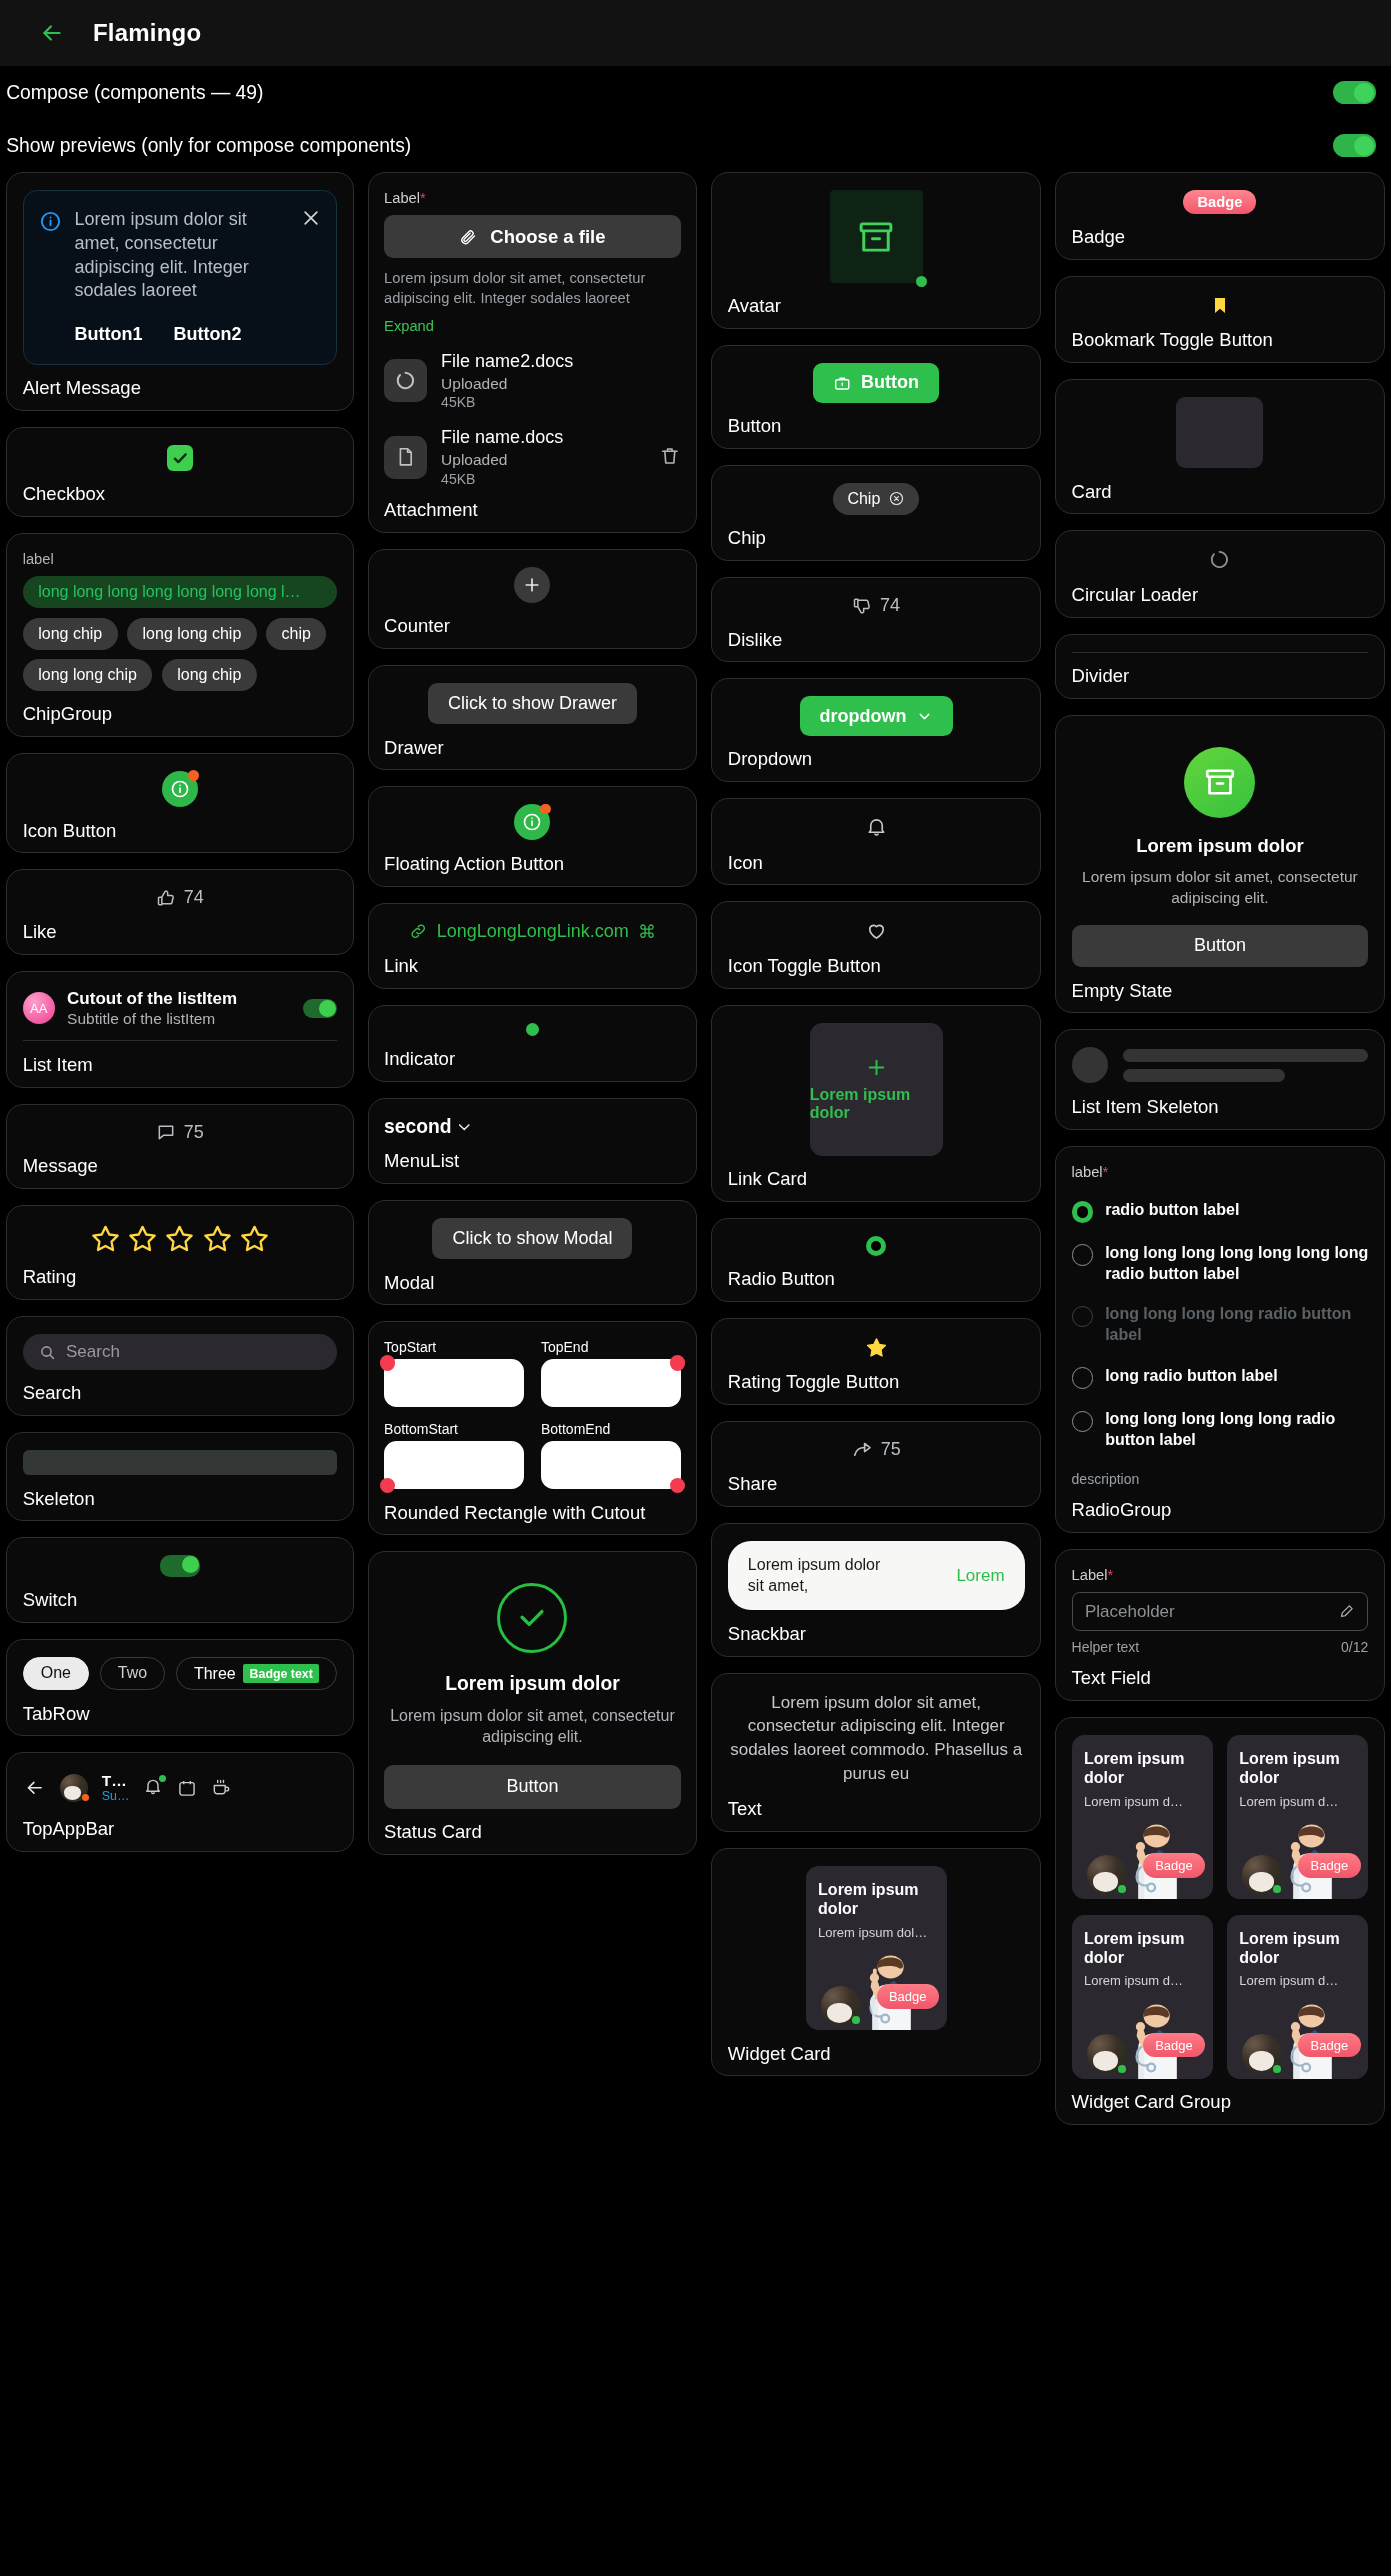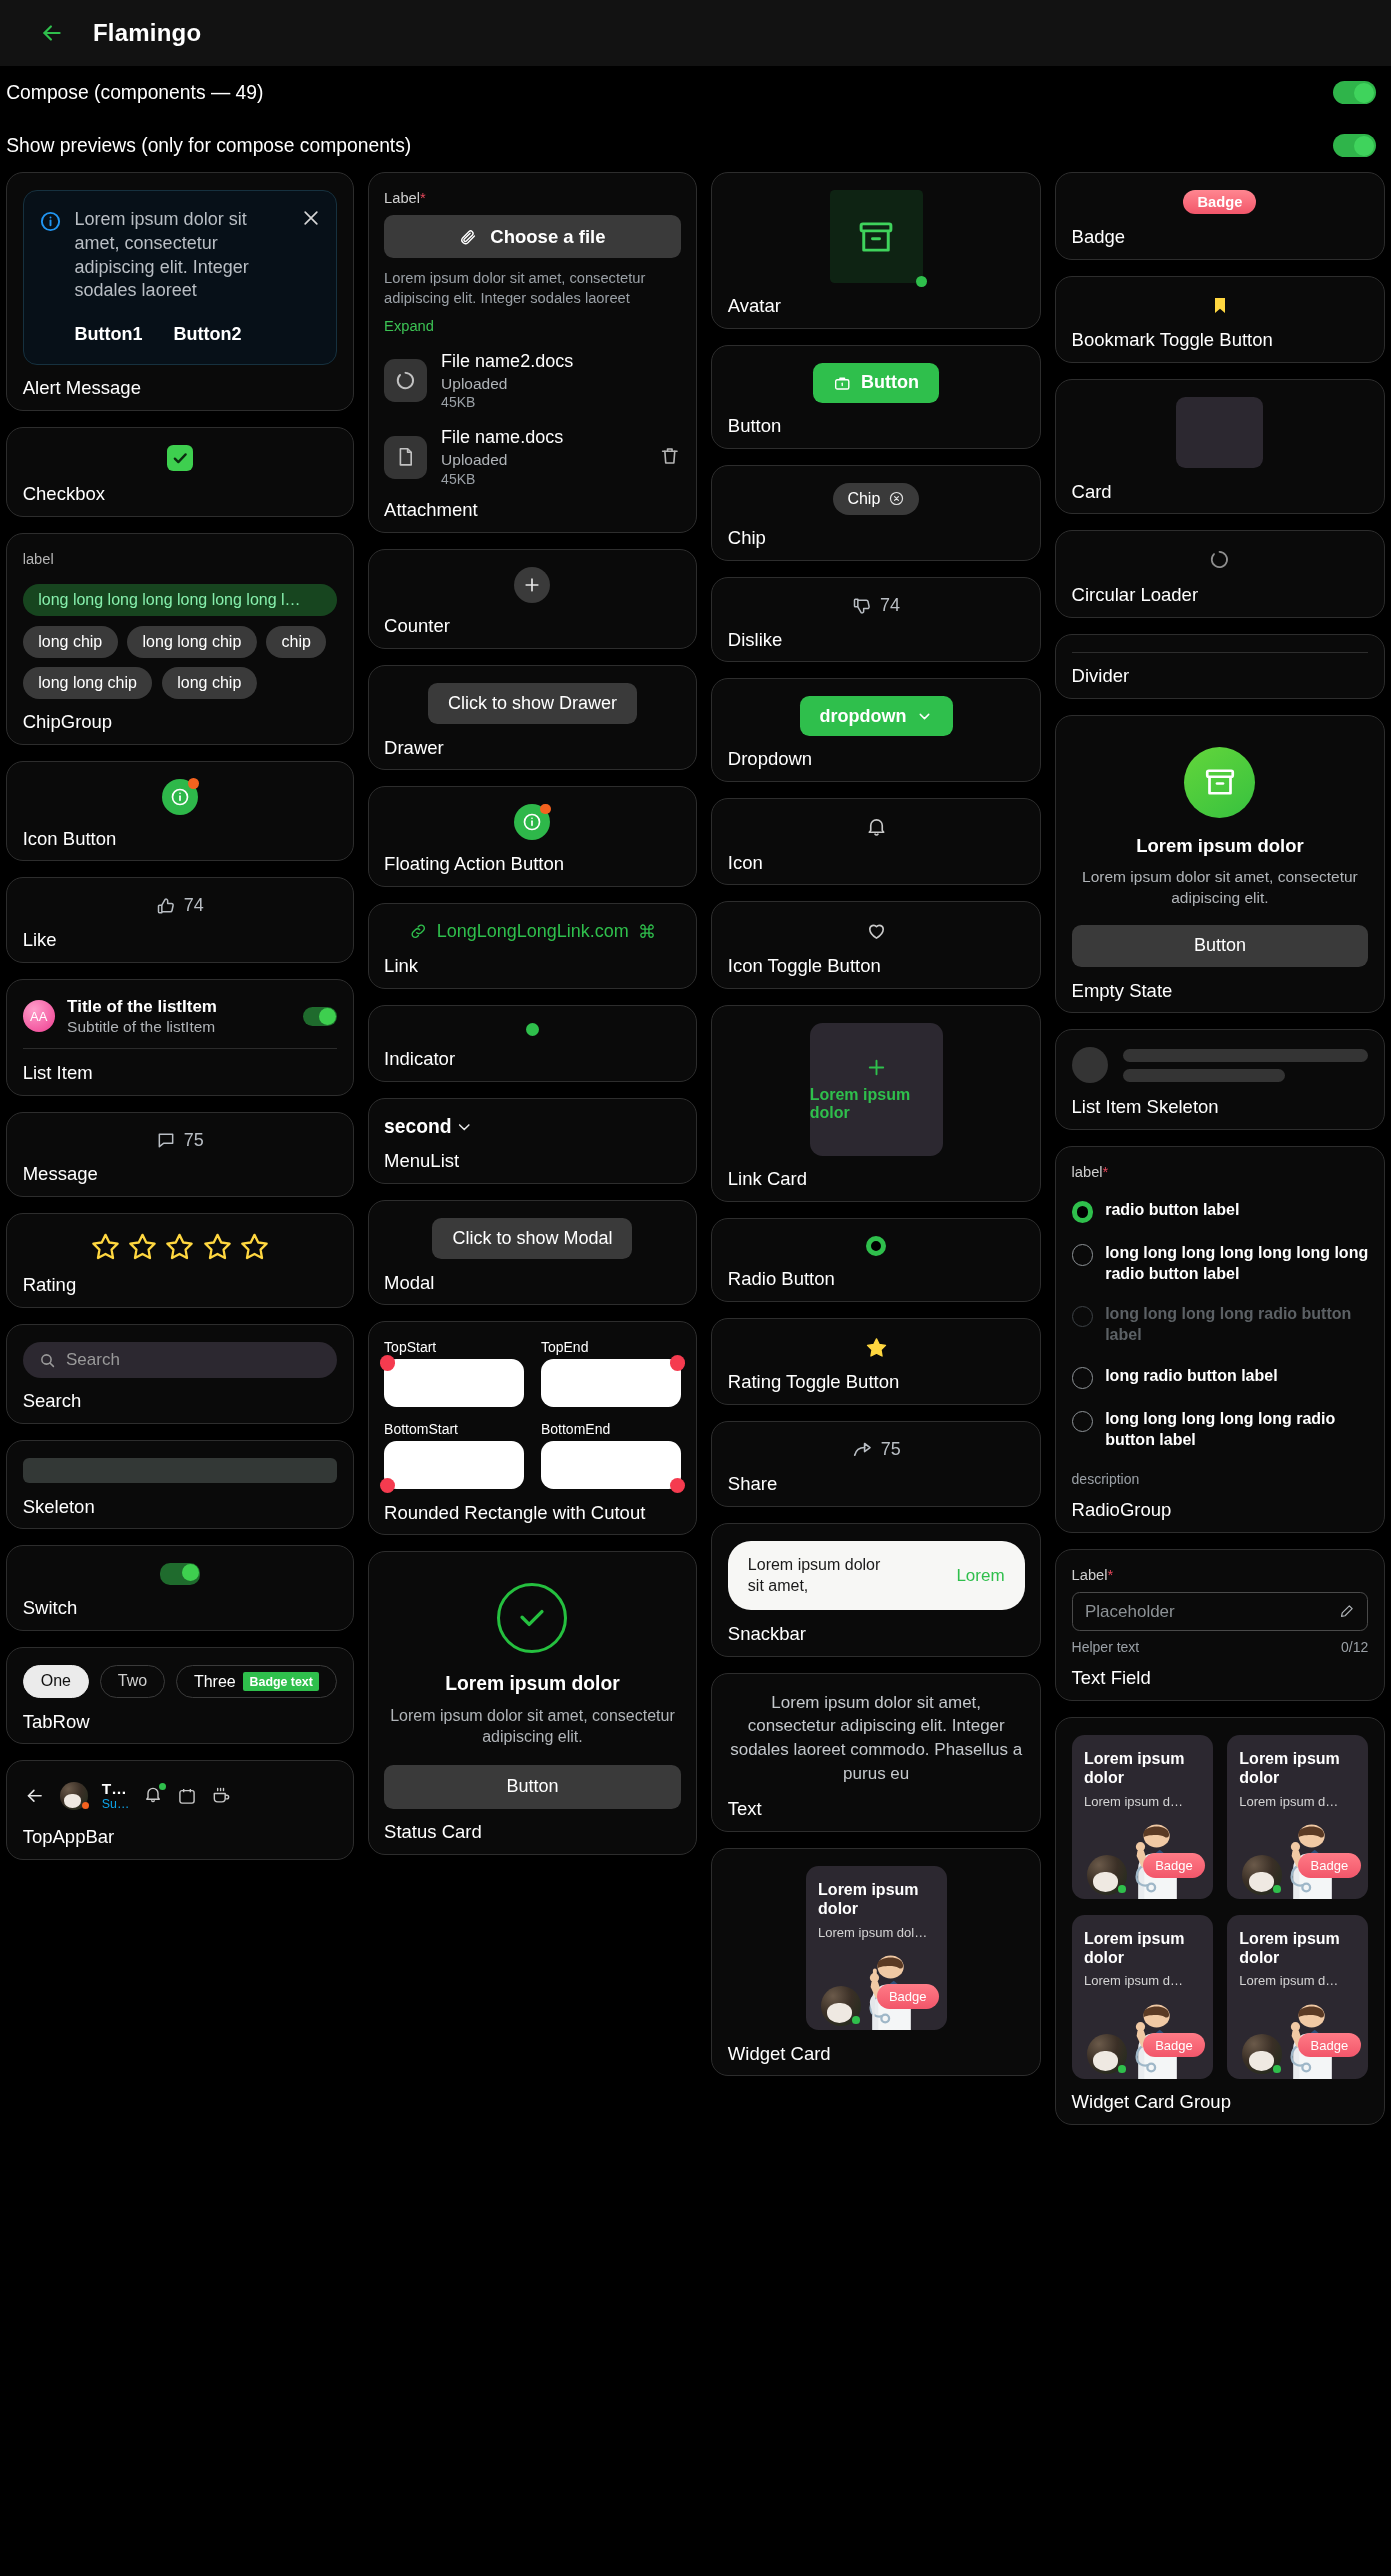--- a/index.html
+++ b/index.html
@@ -63,21 +63,21 @@
   
   .checkbox { width: 26px; height: 26px; border-radius: 6.2px; background: #3ecf4f; display:flex; align-items:center; justify-content:center; }
 
   
   .cg-label { font-size: 14.7px; color: #b4b4b4; align-self:flex-start; margin-bottom: 9.3px;}
   .chiprow { display:flex; flex-wrap: wrap; gap: 9.3px; width: 100%; }
   .chip {
     border-radius: 17px; background:#3a3a3a; color:#fff;
     padding: 7px 15.5px; font-size: 16px; white-space: nowrap;
   }
-  .chip.sel { background: #17451f; color: #86efac; width: 100%; overflow: hidden; text-overflow: ellipsis; display:block;margin-top:8px; }
+  .chip.sel { background: #17451f; color: #22c55e; width: 100%; overflow: hidden; text-overflow: ellipsis; display:block; }
 
   
   .fab { width: 36px; height: 36px; border-radius: 50%; background:#2eb84a; position: relative; display:flex; align-items:center; justify-content:center; }
   .fab .dot { position:absolute; top:-0.8px; right:-0.8px; width: 10.8px; height:10.8px; border-radius:50%; background:#f4621f; }
   .countrow { display:flex; align-items:center; gap: 7.7px; font-size: 18px; color:#b9bec4; }
 
   
   .li { display:flex; align-items:center; gap: 12.4px; width:100%; padding-bottom: 12.4px; border-bottom:0.8px solid #2b2b2b;}
   .avatar-pink { width: 32px; height:32px; border-radius:50%; background:radial-gradient(circle at 35% 30%, #ff9ecb, #ee3d8f); display:flex; align-items:center; justify-content:center; font-size:13px; color:#fff; flex:none;}
   .li-texts { flex:1; }
@@ -329,21 +329,21 @@
       </div>
       <span class="card-label">Like</span>
     </div>
 
     <div class="card">
       <div class="li">
         <span class="avatar-pink">
             <span>AA</span>
           </span>
         <span class="li-texts">
-          <span class="li-title" style="display:block">Title of the listItem</span>
+          <span class="li-title" style="display:block">Cutout of the listItem</span>
           <span class="li-sub" style="display:block">Subtitle of the listItem</span>
         </span>
         <span class="sw-sm"></span>
       </div>
       <span class="card-label">List Item</span>
     </div>
 
     <div class="card">
       <div class="card-body">
         <span class="countrow">

